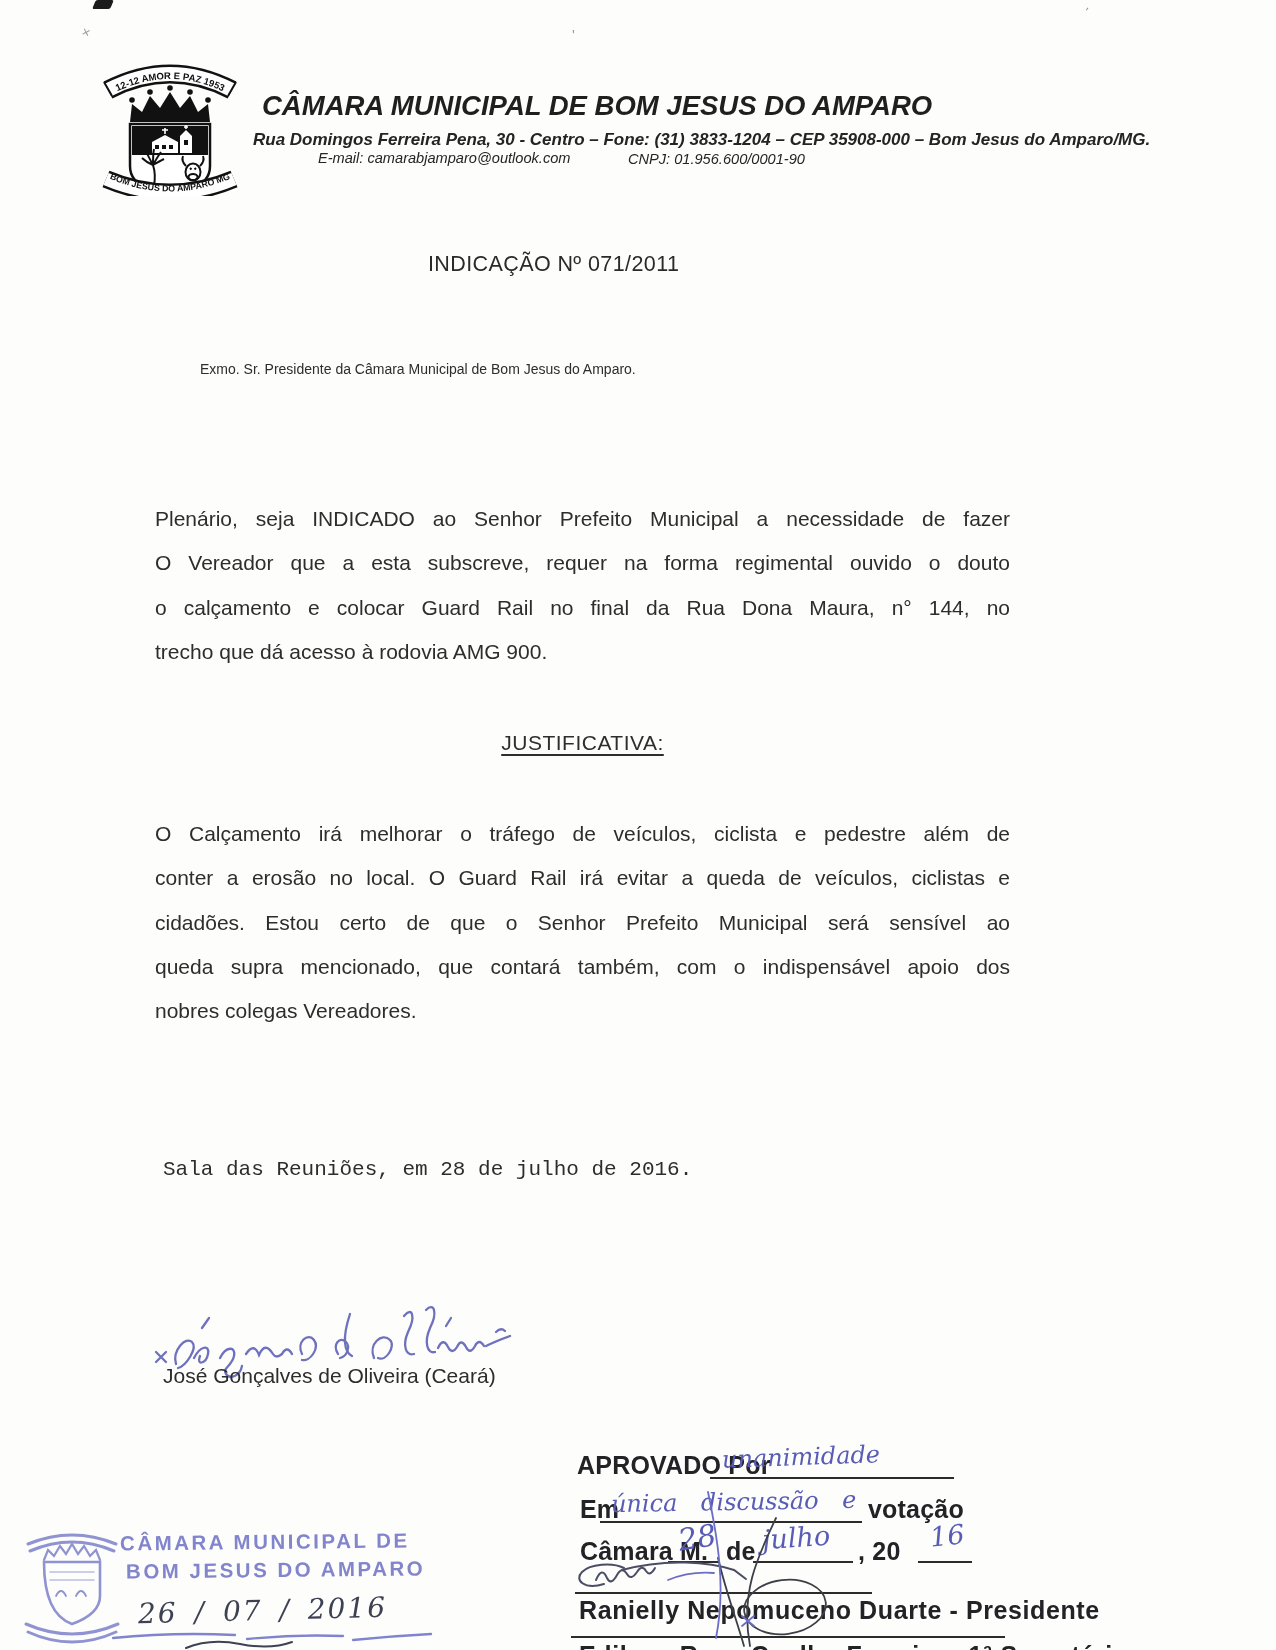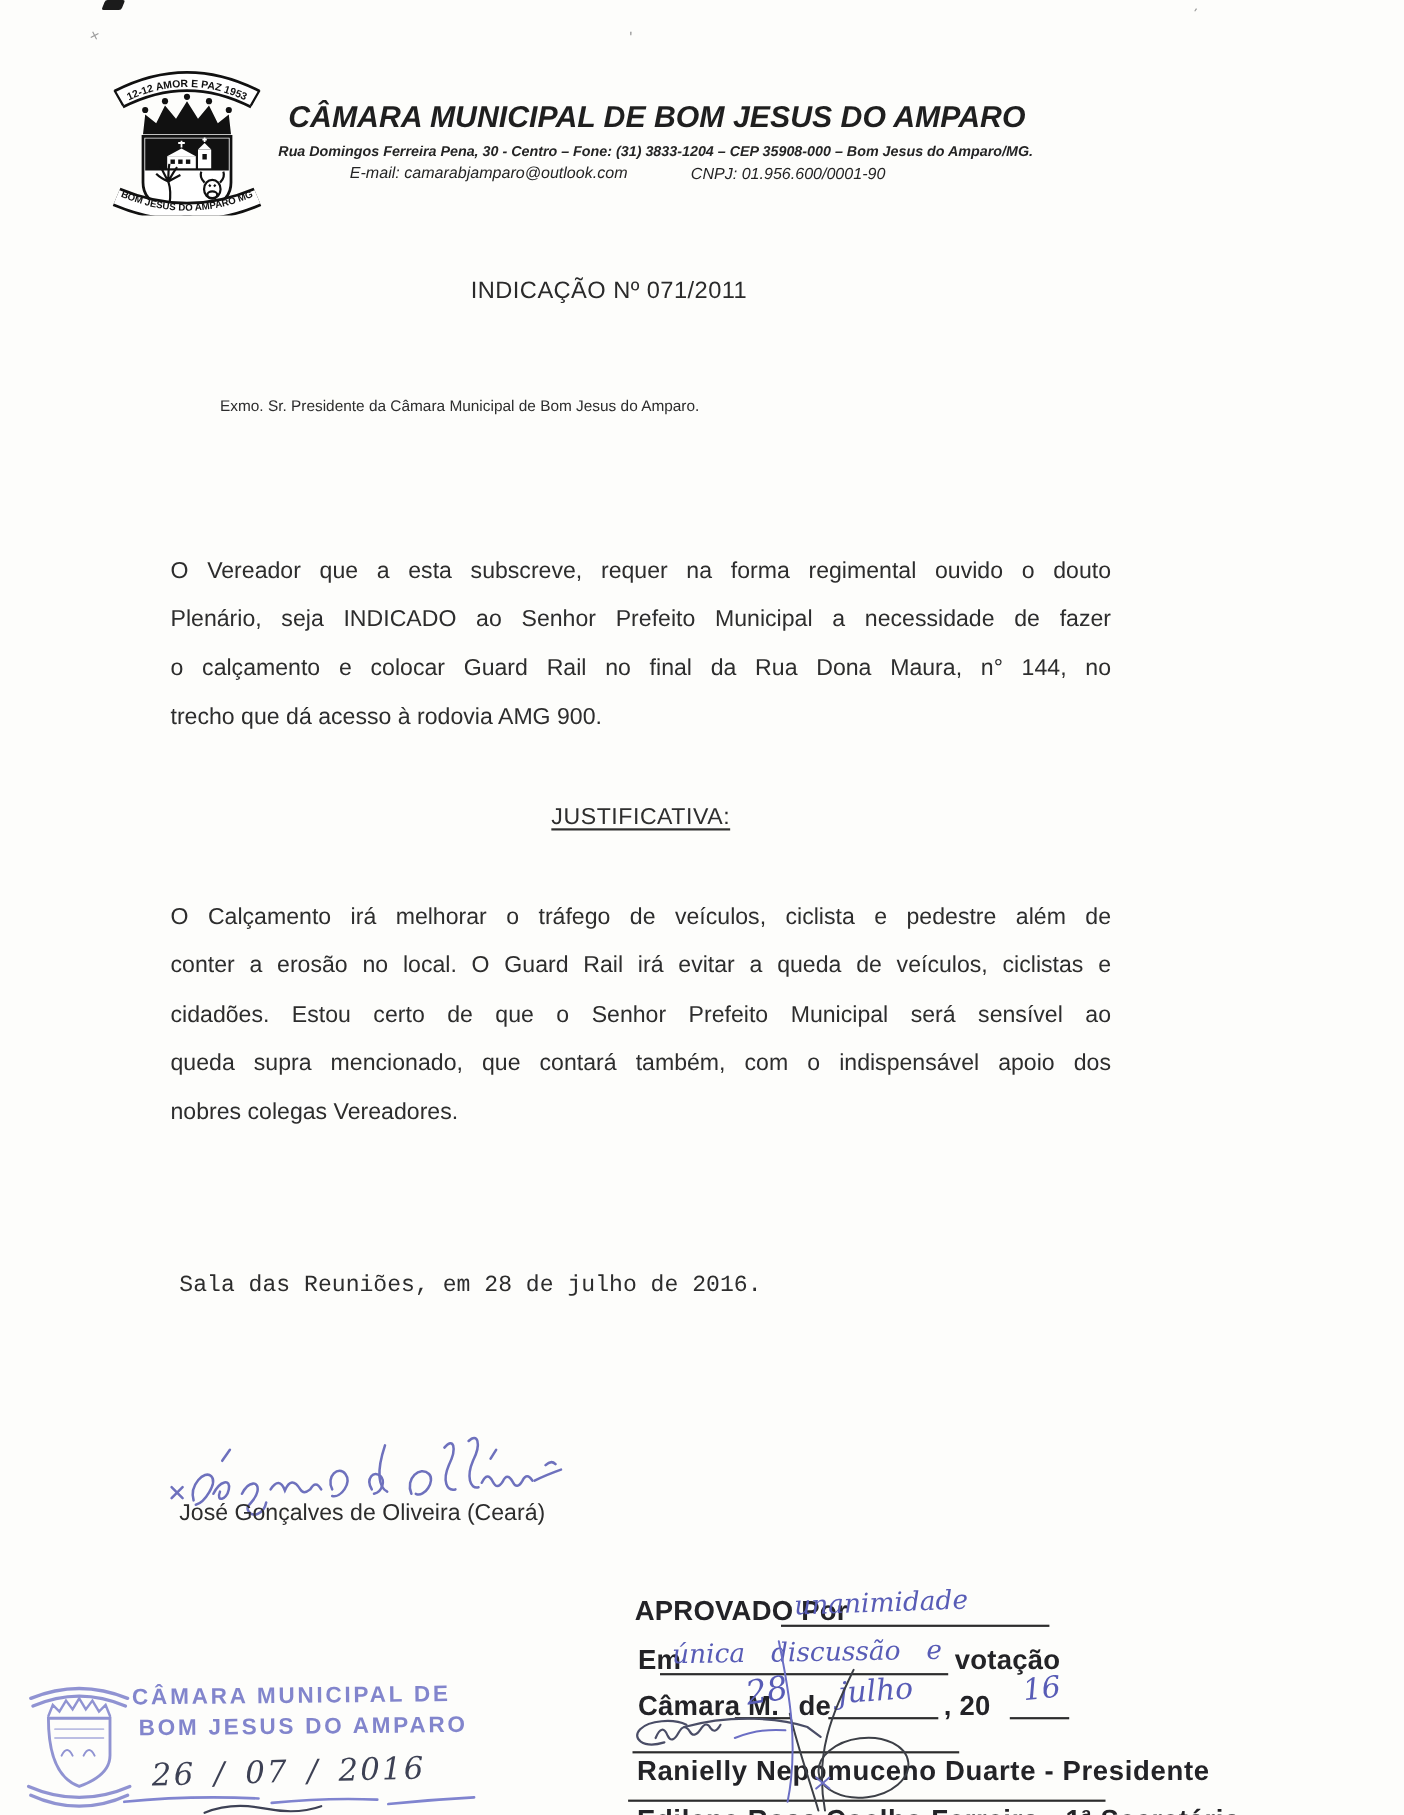--- a/index.html
+++ b/index.html
@@ -1,21 +1,21 @@
 <!DOCTYPE html>
 <html><head>
 <meta charset="utf-8">
 <style>
   html,body{margin:0;padding:0;background:#e9e9e9;}
   .page{position:relative;width:1276px;height:1650px;margin:0 auto;background:#fdfdfb;
         overflow:hidden;font-family:"Liberation Sans",sans-serif;color:#2e2e2e;}
   .abs{position:absolute;white-space:nowrap;}
   
   .hdr-title{font-weight:bold;font-style:italic;font-size:27.5px;color:#1f1f1f;}
-  .hdr-sub{font-weight:bold;font-style:italic;font-size:13px;color:#242424;text-align:center;}
+  .hdr-sub{font-weight:bold;font-style:italic;font-size:17px;color:#242424;text-align:center;}
   .hdr-mail{font-style:italic;font-size:14.6px;color:#242424;}
   
   .doc-title{font-size:21.5px;letter-spacing:.4px;color:#2a2a2a;}
   .body-text{font-size:21px;color:#2d2d2d;}
   .para{position:absolute;width:855px;white-space:normal;}
   .para .ln{height:44.3px;line-height:44.3px;}
   .jl{text-align:justify;text-align-last:justify;}
   .heading{font-size:21px;letter-spacing:.5px;text-decoration:underline;text-underline-offset:4px;}
   
   .bl{font-weight:bold;font-size:25px;color:#232327;letter-spacing:.2px;}
@@ -93,22 +93,22 @@
 
   <div class="abs hdr-title" style="left:262px;top:90px;">CÂMARA MUNICIPAL DE BOM JESUS DO AMPARO</div>
   <div class="abs hdr-sub" style="left:253px;top:130px;">Rua Domingos Ferreira Pena, 30 - Centro – Fone: (31) 3833-1204 – CEP 35908-000 – Bom Jesus do Amparo/MG.</div>
   <div class="abs hdr-mail" style="left:318px;top:150px;">E-mail: camarabjamparo@outlook.com</div>
   <div class="abs hdr-mail" style="left:628px;top:151px;font-style:italic;">CNPJ: 01.956.600/0001-90</div>
 
   <div class="abs doc-title" style="left:428px;top:252px;">INDICAÇÃO Nº 071/2011</div>
   <div class="abs body-text" style="left:200px;top:361px;font-size:14px;">Exmo. Sr. Presidente da Câmara Municipal de Bom Jesus do Amparo.</div>
 
   <div class="para body-text" style="left:155px;top:497px;">
+    <div class="ln jl">Plenário, seja INDICADO ao Senhor Prefeito Municipal a necessidade de fazer</div>
     <div class="ln jl">O Vereador que a esta subscreve, requer na forma regimental ouvido o douto</div>
-    <div class="ln jl">Plenário, seja INDICADO ao Senhor Prefeito Municipal a necessidade de fazer</div>
     <div class="ln jl">o calçamento e colocar Guard Rail no final da Rua Dona Maura, n° 144, no</div>
     <div class="ln">trecho que dá acesso à rodovia AMG 900.</div>
   </div>
 
   <div class="abs heading" style="left:155px;top:731px;width:855px;text-align:center;">JUSTIFICATIVA:</div>
 
   <div class="para body-text" style="left:155px;top:812px;">
     <div class="ln jl">O Calçamento irá melhorar o tráfego de veículos, ciclista e pedestre além de</div>
     <div class="ln jl">conter a erosão no local. O Guard Rail irá evitar a queda de veículos, ciclistas e</div>
     <div class="ln jl">cidadões. Estou certo de que o Senhor Prefeito Municipal será sensível ao</div>

